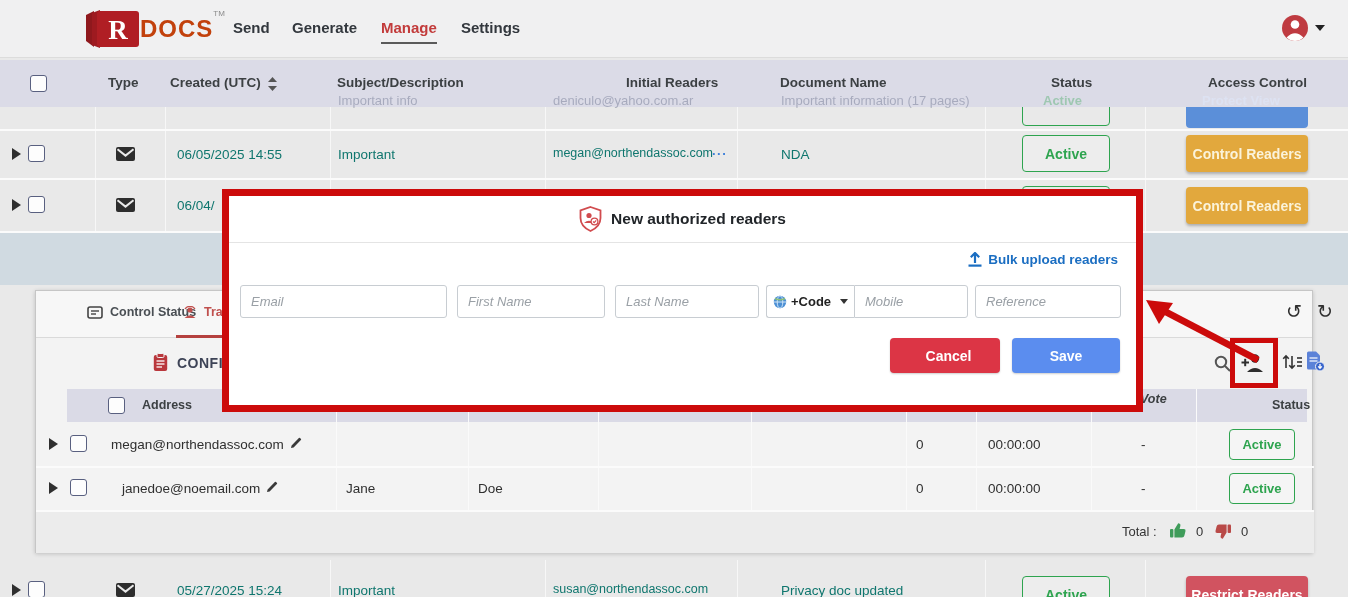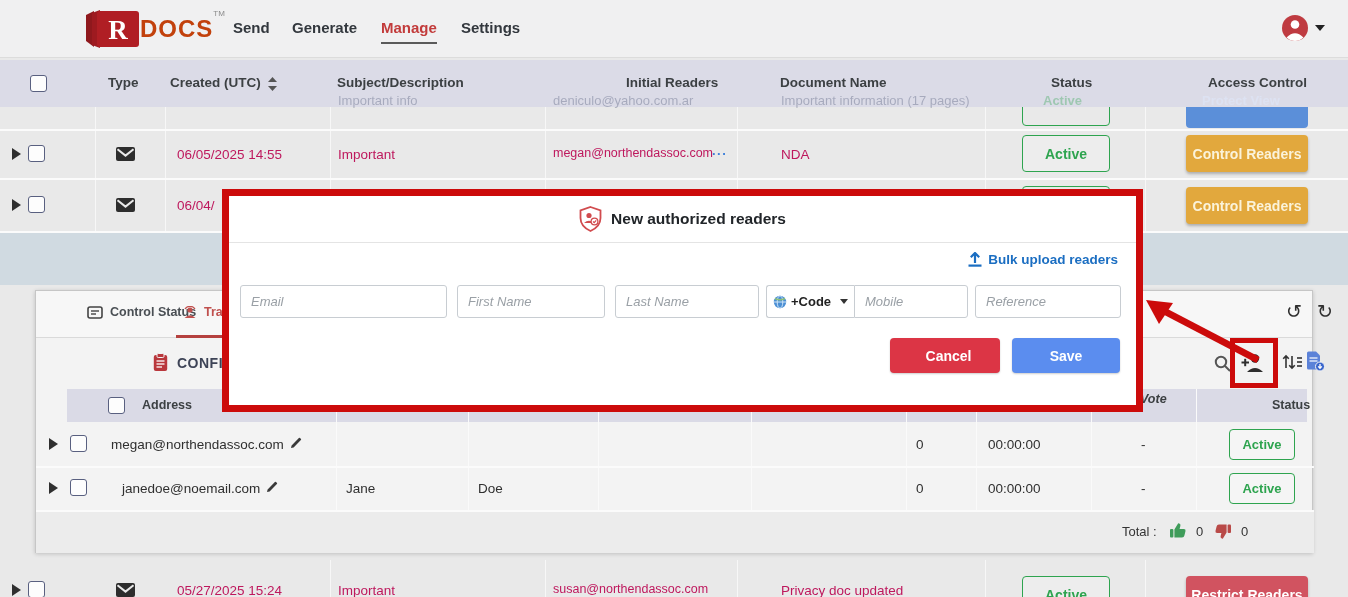--- a/index.html
+++ b/index.html
@@ -24,21 +24,21 @@
             background:#dbdbe7; z-index:3; }
   .oh-label { position:absolute; top:15px; font-size:13.5px; font-weight:700; color:#3c4043; }
   .ghost { position:absolute; top:33px; font-size:13px; color:#3f4a6b; opacity:.33; white-space:nowrap; }
 
   .checkbox { -webkit-appearance:none; appearance:none; width:17px; height:17px;
             border:1.6px solid #596080; border-radius:3px; background:#fdfdfd; cursor:pointer; position:absolute; }
   .exp-r { position:absolute; width:0; height:0; border-left:9px solid #2f2f2f;
             border-top:6px solid transparent; border-bottom:6px solid transparent; cursor:pointer; }
   .exp-d { position:absolute; width:0; height:0; border-top:9px solid #2f2f2f;
             border-left:6px solid transparent; border-right:6px solid transparent; cursor:pointer; }
-  .cell { position:absolute; font-size:13.5px; color:#be185d; white-space:nowrap; }
+  .cell { position:absolute; font-size:13.5px; color:#0f766e; white-space:nowrap; }
   .dots-more { font-weight:700; color:#3d7fd9; letter-spacing:1.5px; font-size:13px; cursor:pointer; }
 
   .btn { position:absolute; display:flex; align-items:center; justify-content:center;
          border-radius:4px; font-weight:700; font-size:14px; cursor:pointer; white-space:nowrap; }
   .btn-active  { border:1px solid #2ea44f; color:#2ea44f; background:rgba(252,252,252,.25); }
   .btn-orange  { background:#e2a83d; color:#fbf3da; box-shadow:0 2px 3px rgba(0,0,0,.25); }
   .btn-redfill { background:#d15360; color:#ffffff; box-shadow:0 2px 3px rgba(0,0,0,.25); }
   .btn-bluefill{ background:#5b8fd9; color:#ffffff; }
 
   .row-selected { position:absolute; left:0; width:1348px; background:#d0dae1; z-index:1; }

